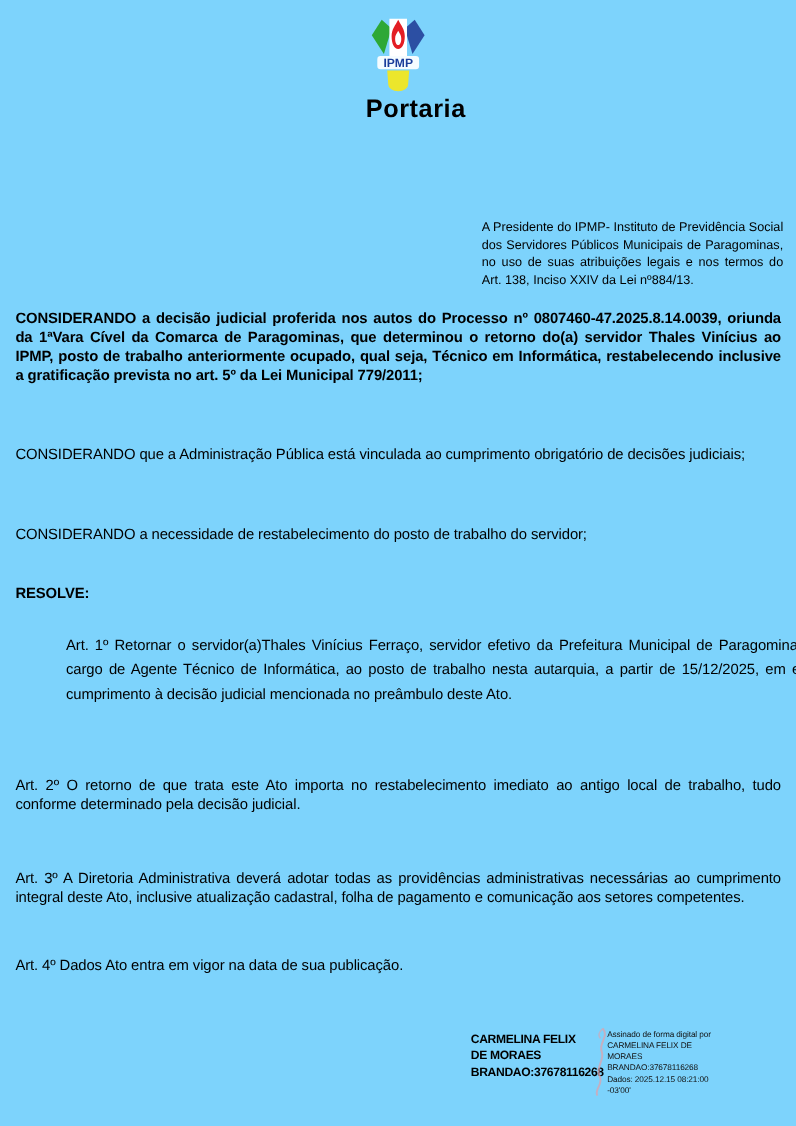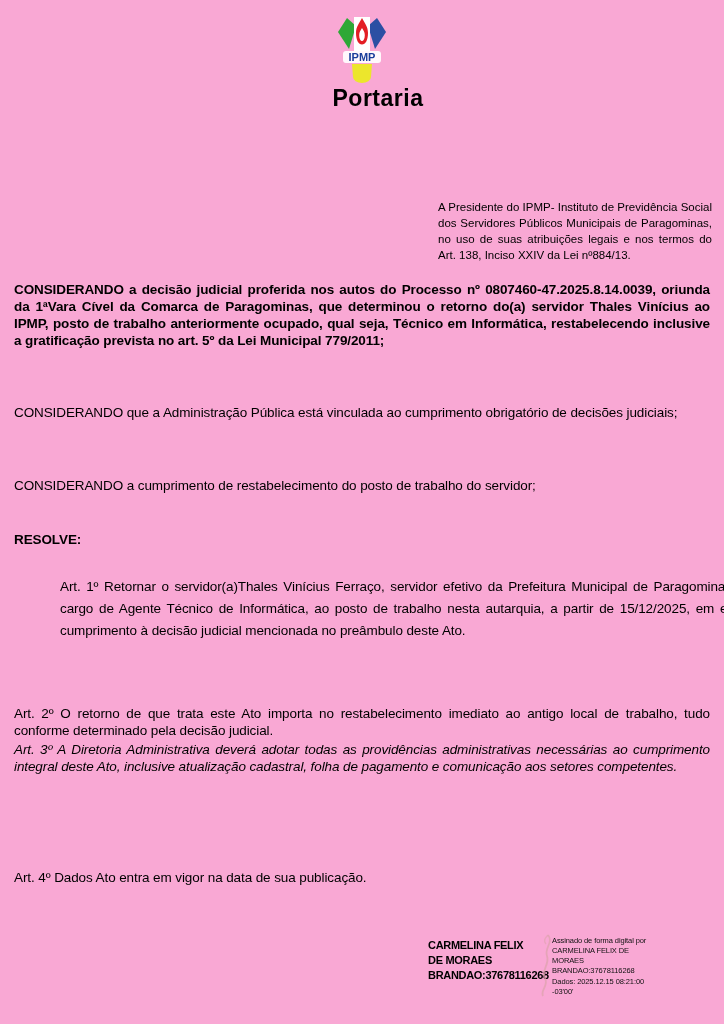--- a/index.html
+++ b/index.html
@@ -1,19 +1,19 @@
 <!DOCTYPE html>
 <html lang="pt"><head>
 <meta charset="utf-8">
 <style>
   html,body{margin:0;padding:0;background:#fff;}
   .page{
     position:relative;
     width:724px;height:1024px;
-    background:#f9a8d4;
+    background:#7dd3fc;
     font-family:"Liberation Sans", sans-serif;
     color:#000;
     overflow:hidden;
   }
   
   .logo{
     position:absolute;top:15px;left:50%;
     transform:translateX(-50%);
     width:54px;height:70px;
   }
@@ -40,21 +40,21 @@
     font-size:13.5px;line-height:1.26;
     text-align:justify;
     letter-spacing:-0.1px;
   }
   #p-0{top:281px;font-weight:bold;}
   #p-1{top:404px;}
   #p-2{top:477px;}
   #p-3{top:531px;font-weight:bold;}
   #p-4{top:576px;line-height:1.62;margin-left:46px;}
   #p-5{top:705px;}
-  #p-6{top:741px;font-style:italic;}
+  #p-6{top:790px;}
   #p-7{top:869px;}
   
   .signature{
     position:absolute;top:932px;left:428px;
     display:flex;align-items:flex-start;
   }
   .sig-name{
     width:106px;
     font-size:11px;font-weight:bold;
     line-height:1.35;letter-spacing:-0.3px;
@@ -89,21 +89,21 @@
     <path d="M17,49 L37,49 L36,62 a9,6 0 0 1 -18,0 Z" fill="#ece62c"></path>
   </svg>
 
   <div class="doc-title">Portaria</div>
 
 
   <div class="preamble">A Presidente do IPMP- Instituto de Previdência Social dos Servidores Públicos Municipais de Paragominas, no uso de suas atribuições legais e nos termos do Art. 138, Inciso XXIV da Lei nº884/13.</div>
 
   <div class="para" id="p-0">CONSIDERANDO a decisão judicial proferida nos autos do Processo nº 0807460-47.2025.8.14.0039, oriunda da 1ªVara Cível da Comarca de Paragominas, que determinou o retorno do(a) servidor Thales Vinícius ao IPMP, posto de trabalho anteriormente ocupado, qual seja, Técnico em Informática, restabelecendo inclusive a gratificação prevista no art. 5º da Lei Municipal 779/2011;</div>
   <div class="para" id="p-1">CONSIDERANDO que a Administração Pública está vinculada ao cumprimento obrigatório de decisões judiciais;</div>
-  <div class="para" id="p-2">CONSIDERANDO a cumprimento de restabelecimento do posto de trabalho do servidor;</div>
+  <div class="para" id="p-2">CONSIDERANDO a necessidade de restabelecimento do posto de trabalho do servidor;</div>
   <div class="para" id="p-3">RESOLVE:</div>
   <div class="para" id="p-4">Art. 1º Retornar o servidor(a)Thales Vinícius Ferraço, servidor efetivo da Prefeitura Municipal de Paragominas, no cargo de Agente Técnico de Informática, ao posto de trabalho nesta autarquia, a partir de 15/12/2025, em estrito cumprimento à decisão judicial mencionada no preâmbulo deste Ato.</div>
   <div class="para" id="p-5">Art. 2º O retorno de que trata este Ato importa no restabelecimento imediato ao antigo local de trabalho, tudo conforme determinado pela decisão judicial.</div>
   <div class="para" id="p-6">Art. 3º A Diretoria Administrativa deverá adotar todas as providências administrativas necessárias ao cumprimento integral deste Ato, inclusive atualização cadastral, folha de pagamento e comunicação aos setores competentes.</div>
   <div class="para" id="p-7">Art. 4º Dados Ato entra em vigor na data de sua publicação.</div>
 
   <div class="signature">
     <div class="sig-name">CARMELINA FELIX DE MORAES BRANDAO:37678116268</div>
     <svg class="sig-scribble" viewBox="0 0 26 66" aria-hidden="true">
       <path d="M16,3 C22,10 12,16 15,24 C18,32 9,38 13,46 C17,54 8,58 11,64" fill="none" stroke="#dda3ad" stroke-width="1.8" opacity="0.75"></path>

